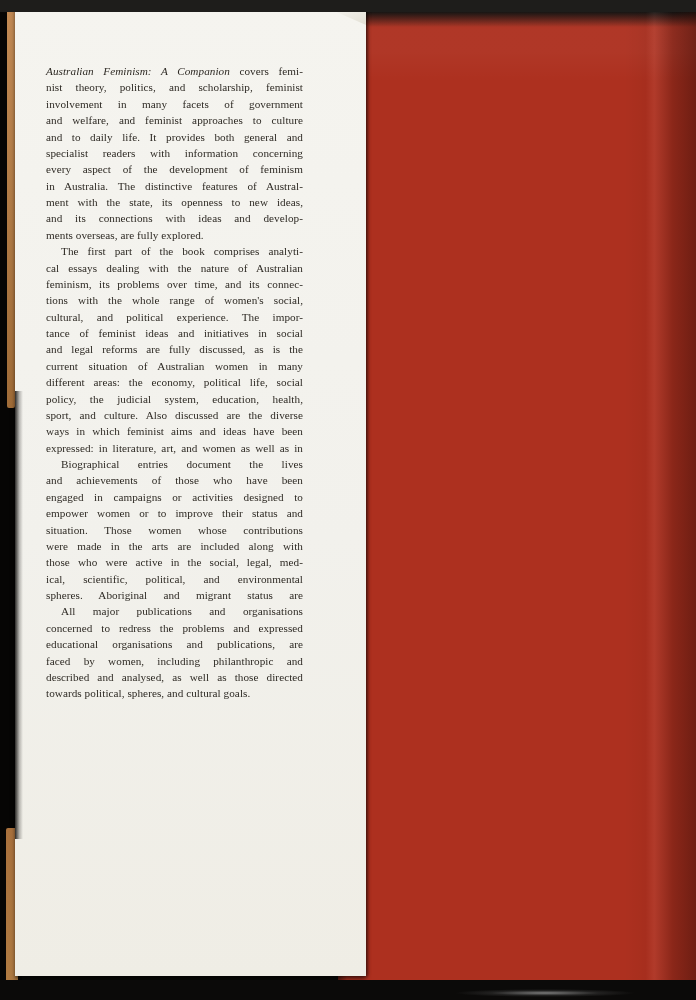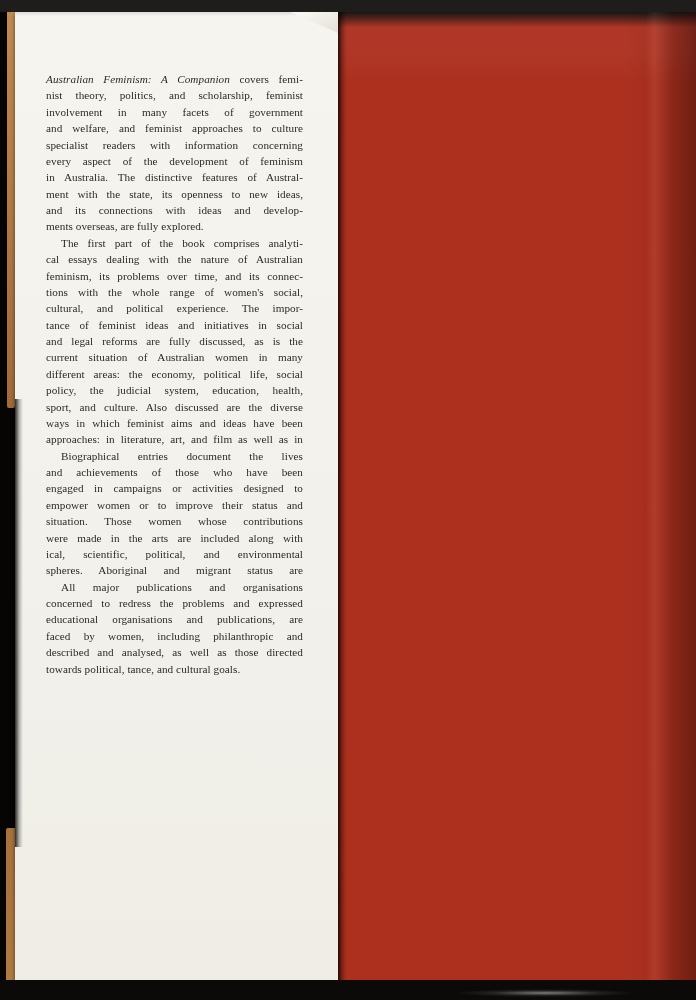--- a/index.html
+++ b/index.html
@@ -32,23 +32,24 @@
   .red-cover .right-fold { position:absolute; right:0; top:0; width:72px; height:100%;
       background:linear-gradient(to right,
         rgba(0,0,0,0) 0%, rgba(0,0,0,0.04) 30%,
         rgba(255,255,255,0.05) 42%,
         rgba(0,0,0,0.20) 68%, rgba(35,8,4,0.45) 100%); }
   .red-cover .flap-shadow { position:absolute; left:0; top:0; width:9px; height:100%;
       background:linear-gradient(to right, rgba(0,0,0,0.45), rgba(0,0,0,0)); }
 
   
   .flap {
-    position:absolute; left:15px; top:11px; width:323px; height:973px; z-index:4;
+    position:absolute; left:15px; top:3px; width:323px; height:973px; z-index:4;
     background:linear-gradient(to bottom, #f5f4ef 0%, #f2f1ec 55%, #efede5 100%);
     box-shadow: 2px 0 3px rgba(0,0,0,0.45), 0 3px 4px rgba(0,0,0,0.5);
+    padding-left: 28px;
   }
   .flap .top-edge-shade { position:absolute; left:0; top:0; width:100%; height:5px;
       background:linear-gradient(to bottom, rgba(0,0,0,0.13), rgba(0,0,0,0)); }
   .flap .corner-fold { position:absolute; right:0; top:0; width:50px; height:22px;
       background:linear-gradient(to bottom right, #f7f6f2 20%, #e4e1d6 95%);
       clip-path:polygon(0 0, 100% 0, 100% 100%); }
   .flap .left-mid-shade { position:absolute; left:0; top:388px; width:8px; height:448px;
       background:linear-gradient(to right, rgba(10,8,6,0.85), rgba(10,8,6,0.25) 55%, rgba(10,8,6,0)); }
 
   
@@ -79,52 +80,54 @@
 
   <div class="flap">
     <div class="top-edge-shade"></div>
     <div class="corner-fold"></div>
     <div class="left-mid-shade"></div>
     <div class="flap-text">
         <div class="line"><i>Australian Feminism: A Companion</i> covers femi-</div>
         <div class="line">nist theory, politics, and scholarship, feminist</div>
         <div class="line">involvement in many facets of government</div>
         <div class="line">and welfare, and feminist approaches to culture</div>
+        <div class="line">and to daily life. It provides both general and</div>
         <div class="line">specialist readers with information concerning</div>
         <div class="line">every aspect of the development of feminism</div>
         <div class="line">in Australia. The distinctive features of Austral-</div>
         <div class="line">ment with the state, its openness to new ideas,</div>
         <div class="line">and its connections with ideas and develop-</div>
         <div class="line para-end">ments overseas, are fully explored.</div>
         <div class="line indent">The first part of the book comprises analyti-</div>
         <div class="line">cal essays dealing with the nature of Australian</div>
         <div class="line">feminism, its problems over time, and its connec-</div>
         <div class="line">tions with the whole range of women's social,</div>
         <div class="line">cultural, and political experience. The impor-</div>
         <div class="line">tance of feminist ideas and initiatives in social</div>
         <div class="line">and legal reforms are fully discussed, as is the</div>
         <div class="line">current situation of Australian women in many</div>
         <div class="line">different areas: the economy, political life, social</div>
         <div class="line">policy, the judicial system, education, health,</div>
         <div class="line">sport, and culture. Also discussed are the diverse</div>
         <div class="line">ways in which feminist aims and ideas have been</div>
-        <div class="line">approaches: in literature, art, and film as well as in</div>
+        <div class="line">expressed: in literature, art, and women as well as in</div>
         <div class="line indent">Biographical entries document the lives</div>
         <div class="line">and achievements of those who have been</div>
         <div class="line">engaged in campaigns or activities designed to</div>
         <div class="line">empower women or to improve their status and</div>
         <div class="line">situation. Those women whose contributions</div>
         <div class="line">were made in the arts are included along with</div>
+        <div class="line">those who were active in the social, legal, med-</div>
         <div class="line">ical, scientific, political, and environmental</div>
         <div class="line">spheres. Aboriginal and migrant status are</div>
         <div class="line indent">All major publications and organisations</div>
         <div class="line">concerned to redress the problems and expressed</div>
         <div class="line">educational organisations and publications, are</div>
         <div class="line">faced by women, including philanthropic and</div>
         <div class="line">described and analysed, as well as those directed</div>
-        <div class="line para-end">towards political, tance, and cultural goals.</div>
+        <div class="line para-end">towards political, spheres, and cultural goals.</div>
       </div>
   </div>
 
   <div class="band-top"></div>
   <div class="band-bottom"></div>
   <div class="bottom-glow"></div>
 </div>
 
 </body></html>

